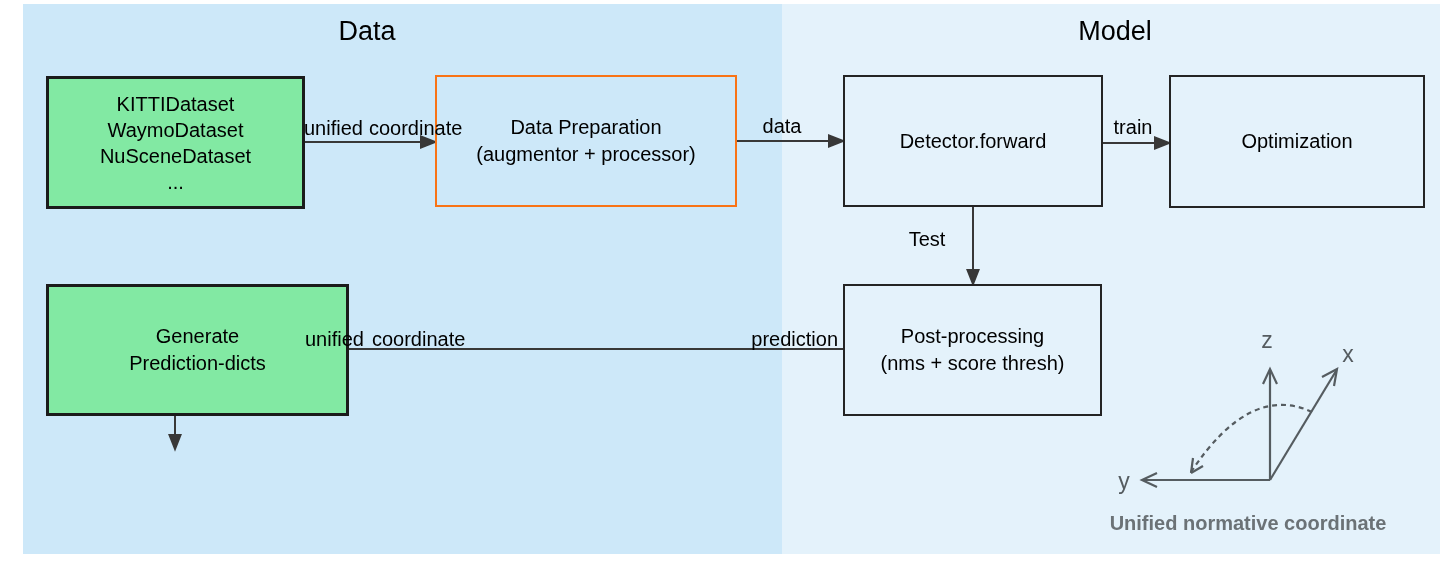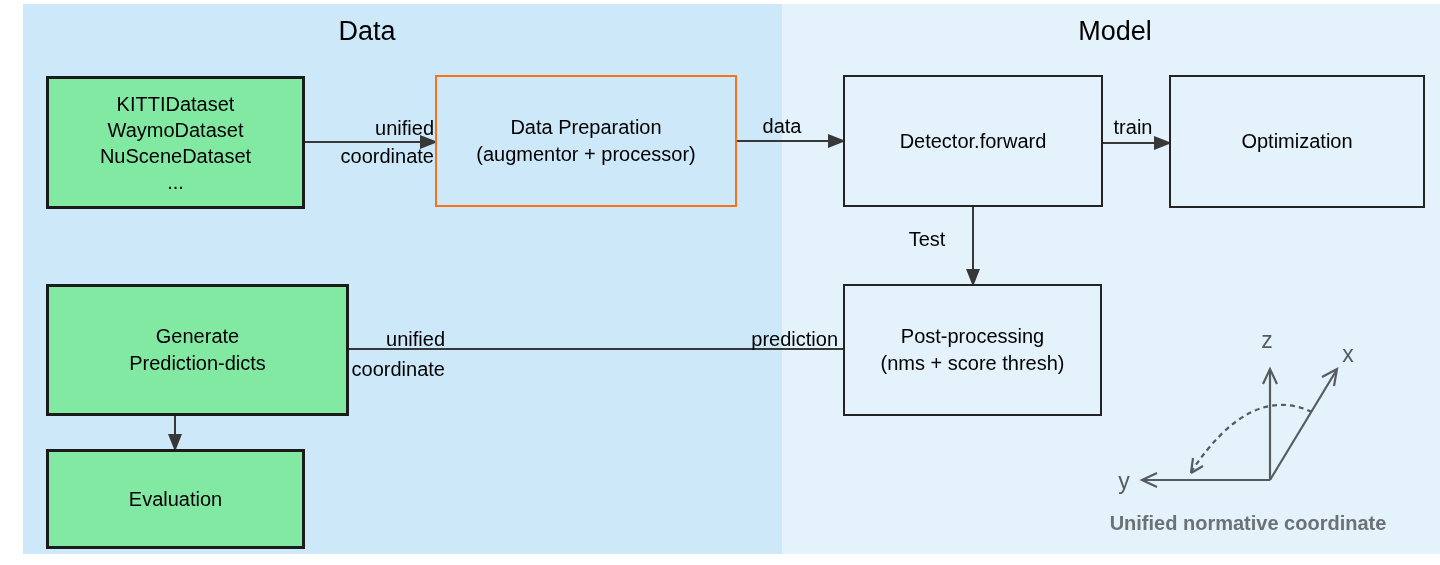--- a/index.html
+++ b/index.html
@@ -24,21 +24,21 @@
   .node .ln{line-height:27px;white-space:nowrap;}
   #node-datasets{left:26px;top:76px;width:259px;height:133px;}
   #node-datasets .ln{line-height:26px;}
   #node-dataprep{left:415px;top:75px;width:302px;height:132px;}
   #node-detector{left:823px;top:75px;width:260px;height:132px;}
   #node-optimization{left:1149px;top:75px;width:256px;height:133px;}
   #node-postproc{left:823px;top:284px;width:259px;height:132px;}
   #node-genpred{left:26px;top:284px;width:303px;height:132px;}
   #node-evaluation{left:26px;top:449px;width:259px;height:100px;}
   .edge-label{position:absolute;color:var(--text);font-size:20px;line-height:22px;text-align:center;white-space:nowrap;}
-  .edge-label.stack{display:flex;flex-direction:column;gap:6px;align-items:flex-end;}
+  .edge-label.stack{display:flex;gap:6px;align-items:center;}
   #lbl-unified-in{left:284px;top:117px;width:130px;}
   #lbl-data{left:722px;top:115px;width:80px;}
   #lbl-train{left:1073px;top:116px;width:80px;}
   #lbl-test{left:867px;top:228px;width:80px;}
   #lbl-prediction{left:698px;top:328px;width:120px;text-align:right;}
   #lbl-unified-out{left:285px;top:328px;width:140px;gap:8px;}
   .axis-label{position:absolute;color:var(--gray);font-size:23px;line-height:24px;text-align:center;}
   #axis-z{left:1232px;top:328px;width:30px;}
   #axis-x{left:1313px;top:342px;width:30px;}
   #axis-y{left:1089px;top:469px;width:30px;}
@@ -135,23 +135,20 @@
 
   <div class="node light-right" id="node-optimization">
     <div class="ln">Optimization</div>
   </div>
 
   <div class="node green" id="node-genpred">
     <div class="ln">Generate</div>
     <div class="ln">Prediction-dicts</div>
   </div>
 
-  <div class="node green" id="node-evaluation">
-    <div class="ln">Evaluation</div>
-  </div>
 
   <div class="edge-label stack" id="lbl-unified-in">
     <div>unified</div>
     <div>coordinate</div>
   </div>
   <div class="edge-label" id="lbl-data">data</div>
   <div class="edge-label" id="lbl-train">train</div>
   <div class="edge-label" id="lbl-test">Test</div>
   <div class="edge-label" id="lbl-prediction">prediction</div>
   <div class="edge-label stack" id="lbl-unified-out">

